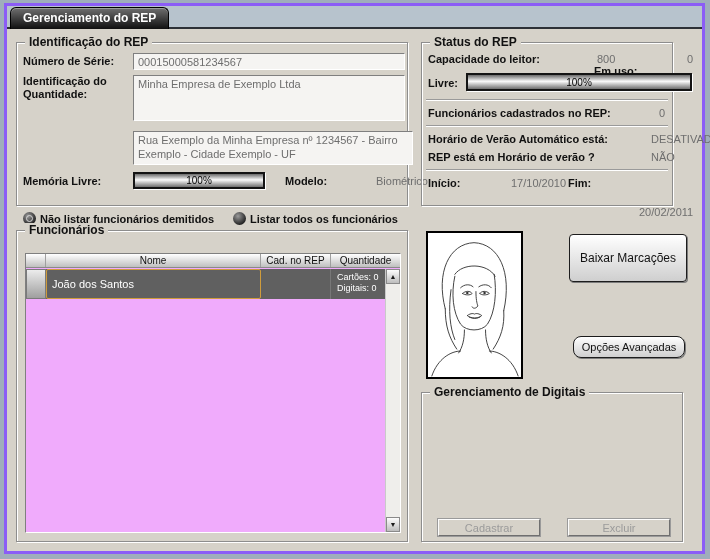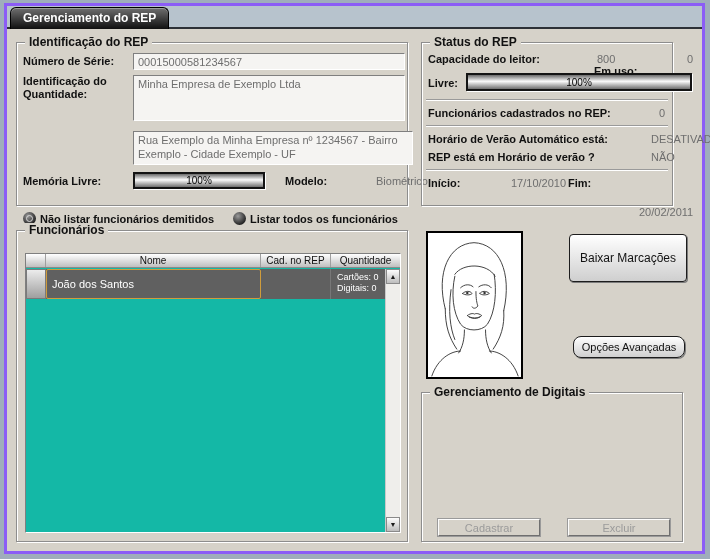--- a/index.html
+++ b/index.html
@@ -11,21 +11,21 @@
   .gb { position:absolute; border:1px solid #8d8d8d; box-shadow: inset 1px 1px 0 #fff, 1px 1px 0 #fff; }
   .gb>.legend { position:absolute; top:-8px; left:8px; background:#d6d2c9; padding:0 4px; font-weight:bold; font-size:12px; white-space:nowrap; }
   .lbl { position:absolute; font-weight:bold; line-height:13px; }
   .val { position:absolute; color:#6e6e6e; white-space:nowrap;padding-left:41px; }
   .field { position:absolute; background:#f5f4f2; border:1px solid; border-color:#7f7f7f #fff #fff #7f7f7f; padding:1px 4px; color:#6e6e6e; overflow:hidden; line-height:14px; }
   .bar { position:absolute; border:2px solid #141414; background:linear-gradient(#6a6a6a,#fbfbfb 45%,#6f6f6f); display:flex; align-items:center; justify-content:center; font-size:10px; color:#000; box-shadow:1px 1px 0 #fff; }
   .sep { position:absolute; left:4px; right:4px; height:2px; border-top:1px solid #9a9a9a; border-bottom:1px solid #fff; }
   .radio { position:absolute; width:13px; height:13px; border-radius:50%; background:radial-gradient(circle at 38% 32%, #9a9a9a, #1d1d1d 75%); }
   .radio.checked::after { content:""; position:absolute; inset:3px; border:1px solid #d6d6d6; border-radius:50%; }
   .rlabel { position:absolute; font-weight:bold; white-space:nowrap; }
-  .tablebox { position:absolute; background:#14b8a6; border:1px solid; border-color:#7f7f7f #fff #fff #7f7f7f; }
+  .tablebox { position:absolute; background:#f0abfc; border:1px solid; border-color:#7f7f7f #fff #fff #7f7f7f; }
   .thead { position:absolute; left:0; top:0; right:0; height:14px; display:flex; background:linear-gradient(#ffffff,#bfbfbf); border-bottom:1px solid #8a8a8a; }
   .th { border-right:1px solid #9f9f9f; font-size:10px; display:flex; align-items:center; justify-content:center; color:#111; overflow:hidden; }
   .selrow { position:absolute; left:0; top:15px; height:30px; right:15px; background:#606060; display:flex; }
   .rowhdr { width:20px; background:linear-gradient(#ececec,#9f9f9f); border:1px solid #7a7a7a; }
   .cell-name { width:215px; display:flex; align-items:center; color:#fff; padding-left:5px; border:1px solid #cf9c3c; border-radius:2px; margin:0; }
   .cell-cad { width:70px; border-right:1px solid #777; }
   .cell-qty { flex:1; font-size:9px; line-height:11px; color:#fff; padding:3px 0 0 6px; white-space:nowrap; }
   .vscroll { position:absolute; right:0; top:15px; bottom:0; width:15px; background:#efeeeb; border-left:1px solid #c9c9c9; }
   .sbtn { position:absolute; left:0; width:14px; height:15px; background:linear-gradient(#fdfdfd,#bdbdbd); border:1px solid #8a8a8a; font-size:7px; display:flex; align-items:center; justify-content:center; color:#1a1a1a; cursor:default; }
   .sbtn.up { top:0; } .sbtn.down { bottom:0; }

